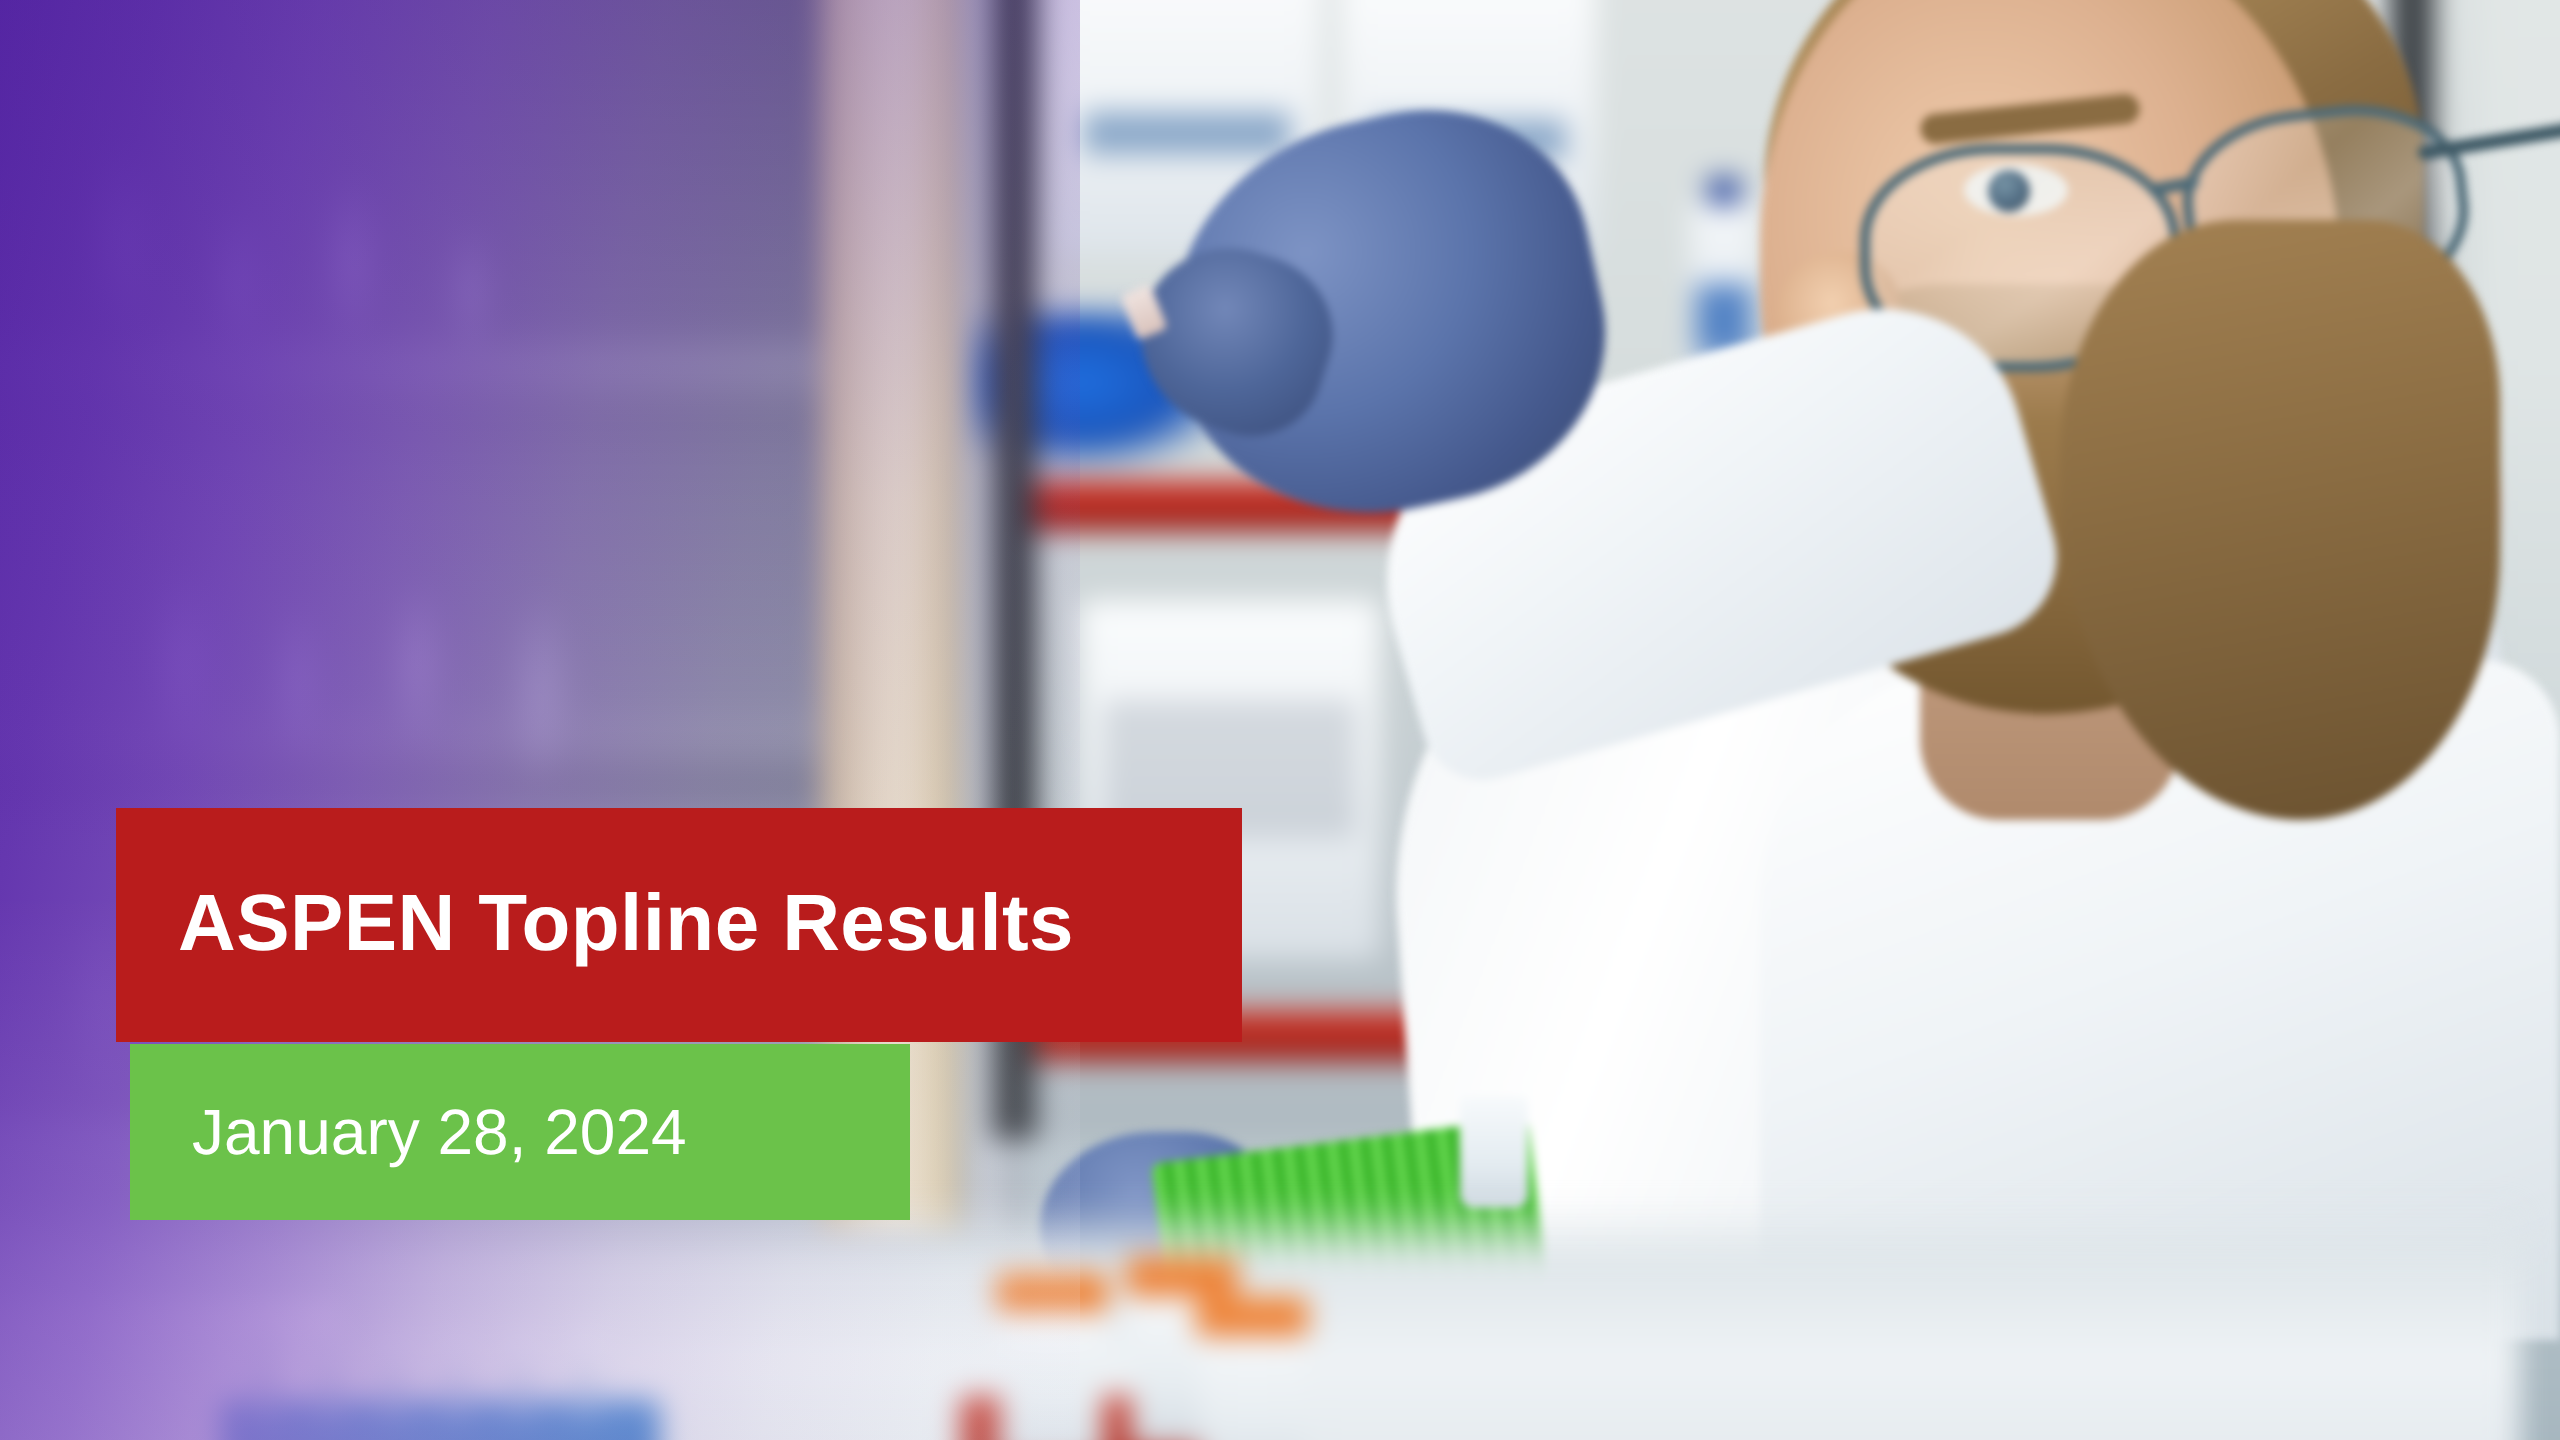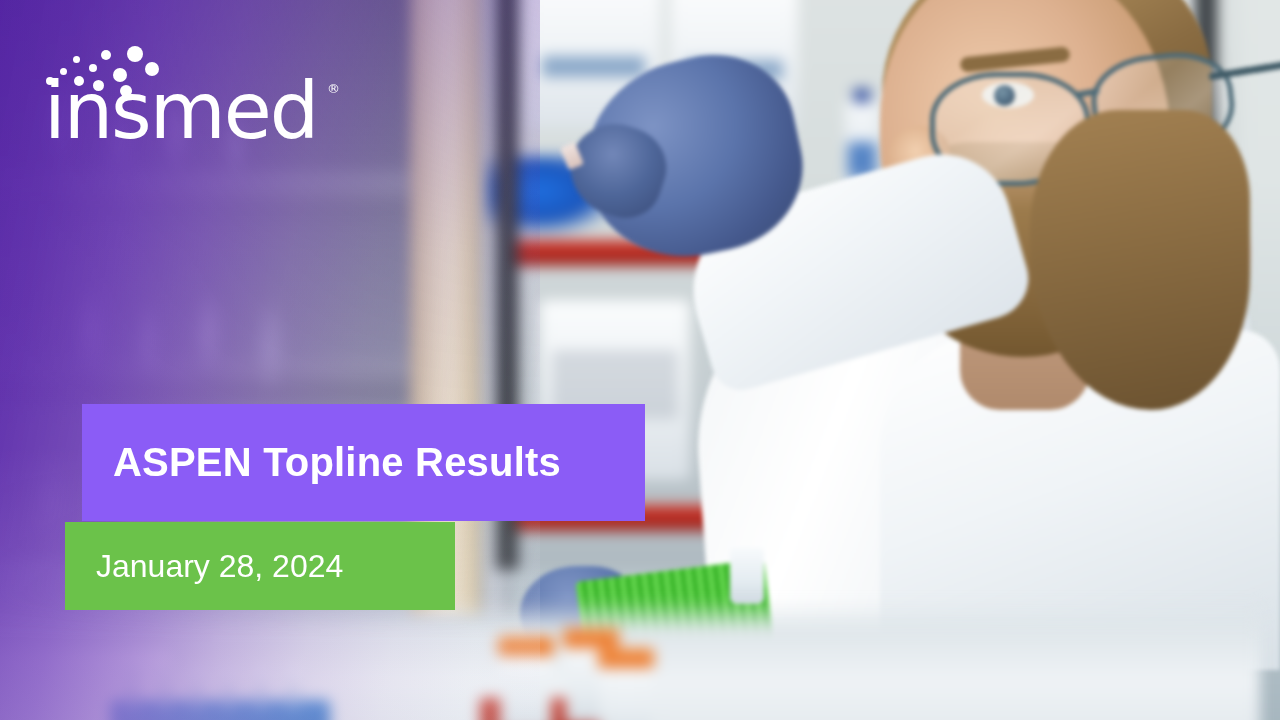--- a/index.html
+++ b/index.html
@@ -470,23 +470,23 @@
     left: 283px; top: 38px;
     font-family: "DejaVu Sans", sans-serif;
     font-size: 13px;
     color: #ffffff;
     line-height: 1;
   }
 
   
   .banner-title {
     position: absolute;
-    left: 82px; top: 404px;
+    left: 58px; top: 404px;
     width: 563px; height: 117px;
-    background: #8b5cf6;
+    background: #b91c1c;
     display: flex;
     align-items: center;
   }
   .banner-title span {
     display: block;
     margin-left: 31px;
     font-size: 40px;
     font-weight: bold;
     color: #ffffff;
     letter-spacing: .2px;
@@ -625,37 +625,20 @@
       <div class="rack-red"></div>
       <div class="spec sp1"></div>
       <div class="spec sp2"></div>
       <div class="spec sp3"></div>
 
     </div>
 
     <div class="purple-overlay"></div>
   </div>
 
-  <div class="logo">
-    <div class="logo-dots">
-      <span style="left:2px;  top:33px; width:8px;  height:8px;"></span>
-      <span style="left:16px; top:24px; width:7px;  height:7px;"></span>
-      <span style="left:30px; top:32px; width:10px; height:10px;"></span>
-      <span style="left:29px; top:12px; width:7px;  height:7px;"></span>
-      <span style="left:45px; top:20px; width:8px;  height:8px;"></span>
-      <span style="left:49px; top:36px; width:11px; height:11px;"></span>
-      <span style="left:57px; top:6px;  width:10px; height:10px;"></span>
-      <span style="left:69px; top:24px; width:14px; height:14px;"></span>
-      <span style="left:76px; top:41px; width:12px; height:12px;"></span>
-      <span style="left:83px; top:2px;  width:16px; height:16px;"></span>
-      <span style="left:101px;top:18px; width:14px; height:14px;"></span>
-    </div>
-    <div class="logo-word">insmed</div>
-    <div class="logo-reg">®</div>
-  </div>
 
   <div class="banner-title">
     <span>ASPEN Topline Results</span>
   </div>
 
   <div class="banner-date">
     <span>January 28, 2024</span>
   </div>
 
 </div>

